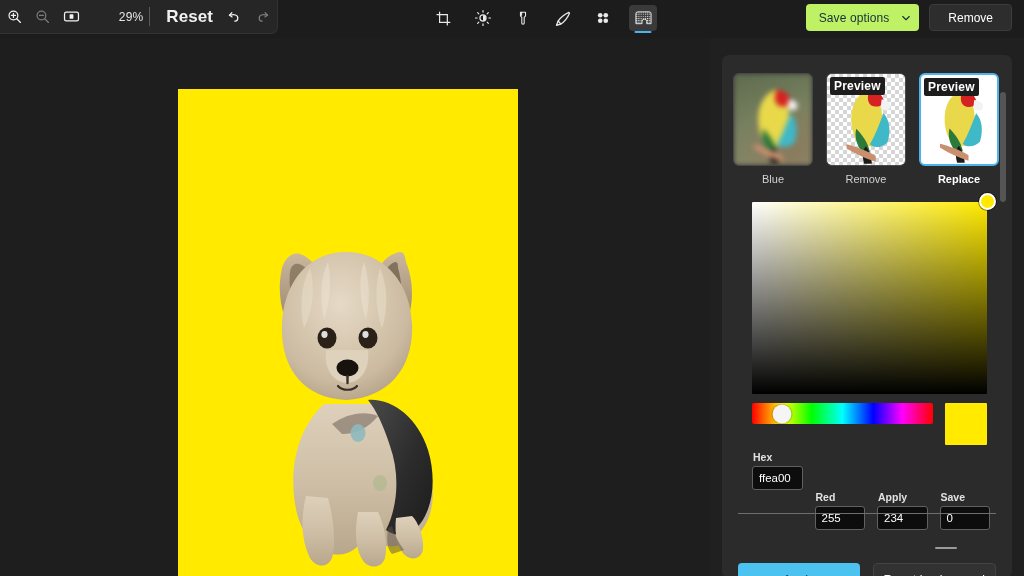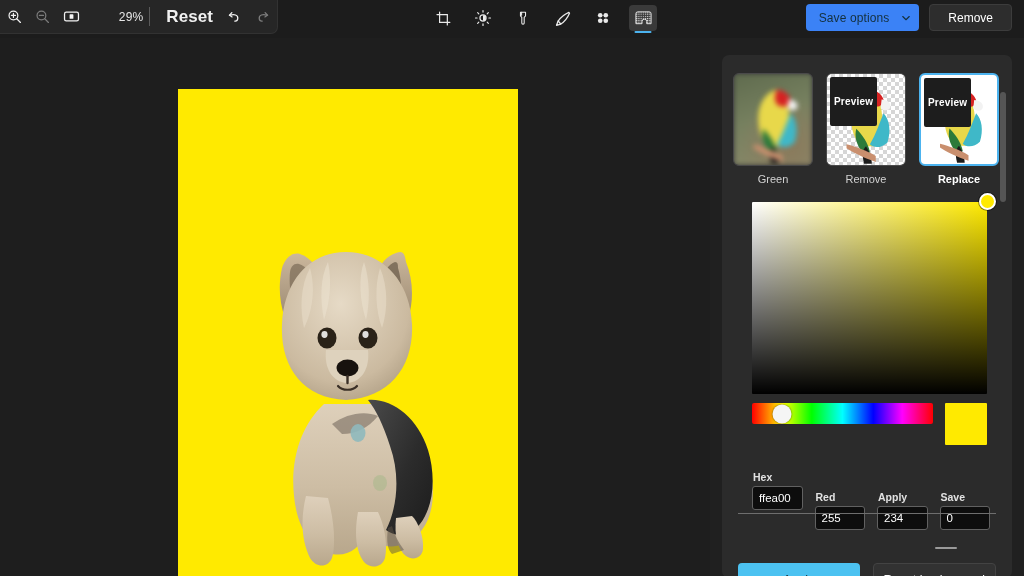--- a/index.html
+++ b/index.html
@@ -65,21 +65,21 @@
     width: 17px; height: 2.5px; border-radius: 2px; background: #4cb3ef;
   }
 
   .right-actions {
     position: absolute; right: 12px; top: 4px;
     display: flex; align-items: center; gap: 10px;
   }
   .save-options {
     display: flex; align-items: center; gap: 2px;
     height: 27px; padding: 0 4px 0 13px;
-    background: #3b82f6; color: #14303d;
+    background: #bef264; color: #14303d;
     border-radius: 4px; cursor: pointer;
     font-size: 12px; letter-spacing: 0.1px;
   }
   .save-options .lbl { padding-right: 6px; }
   .chev { width: 18px; height: 18px; display: flex; align-items: center; justify-content: center; }
   .cancel-btn {
     height: 27px; padding: 0 18px;
     display: flex; align-items: center; justify-content: center;
     background: #2d2d2d; border: 1px solid #3c3c3c; border-radius: 4px;
     font-size: 12px; color: #ffffff; cursor: pointer;
@@ -129,22 +129,22 @@
     border: 2px solid #4cb3ef; background: #ffffff;
   }
   .thumb-caption {
     margin-top: 7px; text-align: center;
     font-size: 11px; color: #d2d2d2;
   }
   .thumb-item.selected .thumb-caption { color: #ffffff; font-weight: bold; }
   .preview-badge {
     position: absolute; left: 3px; top: 3px; z-index: 5;
     background: #1d1d1d; color: #ffffff;
-    font-size: 10px; font-weight: bold;
-    padding: 19px 4px; border-radius: 2px;
+    font-size: 12px; font-weight: bold;
+    padding: 2px 4px; border-radius: 2px;
     letter-spacing: 0.2px;
   }
   .checker {
     position: absolute; inset: 0;
     background-color: #ffffff;
     background-image:
       linear-gradient(45deg, #d6d6d6 25%, transparent 25%, transparent 75%, #d6d6d6 75%),
       linear-gradient(45deg, #d6d6d6 25%, transparent 25%, transparent 75%, #d6d6d6 75%);
     background-size: 8px 8px;
     background-position: 0 0, 4px 4px;
@@ -194,21 +194,21 @@
     width: 19px; height: 19px; border-radius: 50%;
     background: #f5f5f5; box-shadow: 0 0 2px rgba(0,0,0,0.6);
     cursor: pointer;
   }
   .swatch {
     width: 43px; height: 42px; background: #ffea00; border-radius: 1px;
   }
 
   .fields {
     position: absolute; left: 30px; top: 396px; right: 22px;
-    display: flex; gap: 12px; align-items: center;
+    display: flex; gap: 12px;
   }
   .field { }
   .field.hex { width: 56px; }
   .field.num { width: 56px; margin-top: 40px; }
   .field-label {
     font-size: 10.5px; color: #e2e2e2; font-weight: bold;
     margin-bottom: 3px; padding-left: 1px;
   }
   .field-input {
     width: 100%; height: 24px;
@@ -452,21 +452,21 @@
                 <path d="M44 16 C34 18 26 28 25 42 C24 56 28 68 36 74 L48 74 C56 66 58 52 56 38 C54 24 50 16 44 16 Z" fill="#e8d84a"></path>
                 <path d="M44 16 C50 16 56 20 58 26 C58 32 54 34 48 33 C42 32 40 24 44 16 Z" fill="#d62222"></path>
                 <path d="M56 26 C62 26 66 30 65 34 C64 38 58 38 55 35 Z" fill="#f2f2f2"></path>
                 <path d="M58 40 C64 46 66 58 62 70 C56 76 48 76 44 72 C50 62 54 50 58 40 Z" fill="#3fb8c8"></path>
                 <path d="M30 56 C36 62 42 70 44 80 L36 80 C30 72 28 64 30 56 Z" fill="#2c7a3a"></path>
                 <path d="M40 74 C44 80 46 86 46 92 L38 92 C36 84 36 78 40 74 Z" fill="#1b1b1b"></path>
                 <path d="M20 72 C28 74 40 78 50 84 L50 90 C38 86 26 80 20 76 Z" fill="#c98f6e"></path>
               </svg>
             </div>
           </div>
-          <div class="thumb-caption">Green</div>
+          <div class="thumb-caption">Blue</div>
         </div>
 
         <div class="thumb-item">
           <div class="thumb-box">
             <div class="checker"></div>
             <div class="preview-badge">Preview</div>
             <div class="bird">
               <svg viewBox="0 0 80 93">
                 <path d="M44 16 C34 18 26 28 25 42 C24 56 28 68 36 74 L48 74 C56 66 58 52 56 38 C54 24 50 16 44 16 Z" fill="#e8d84a"></path>
                 <path d="M44 16 C50 16 56 20 58 26 C58 32 54 34 48 33 C42 32 40 24 44 16 Z" fill="#d62222"></path>

